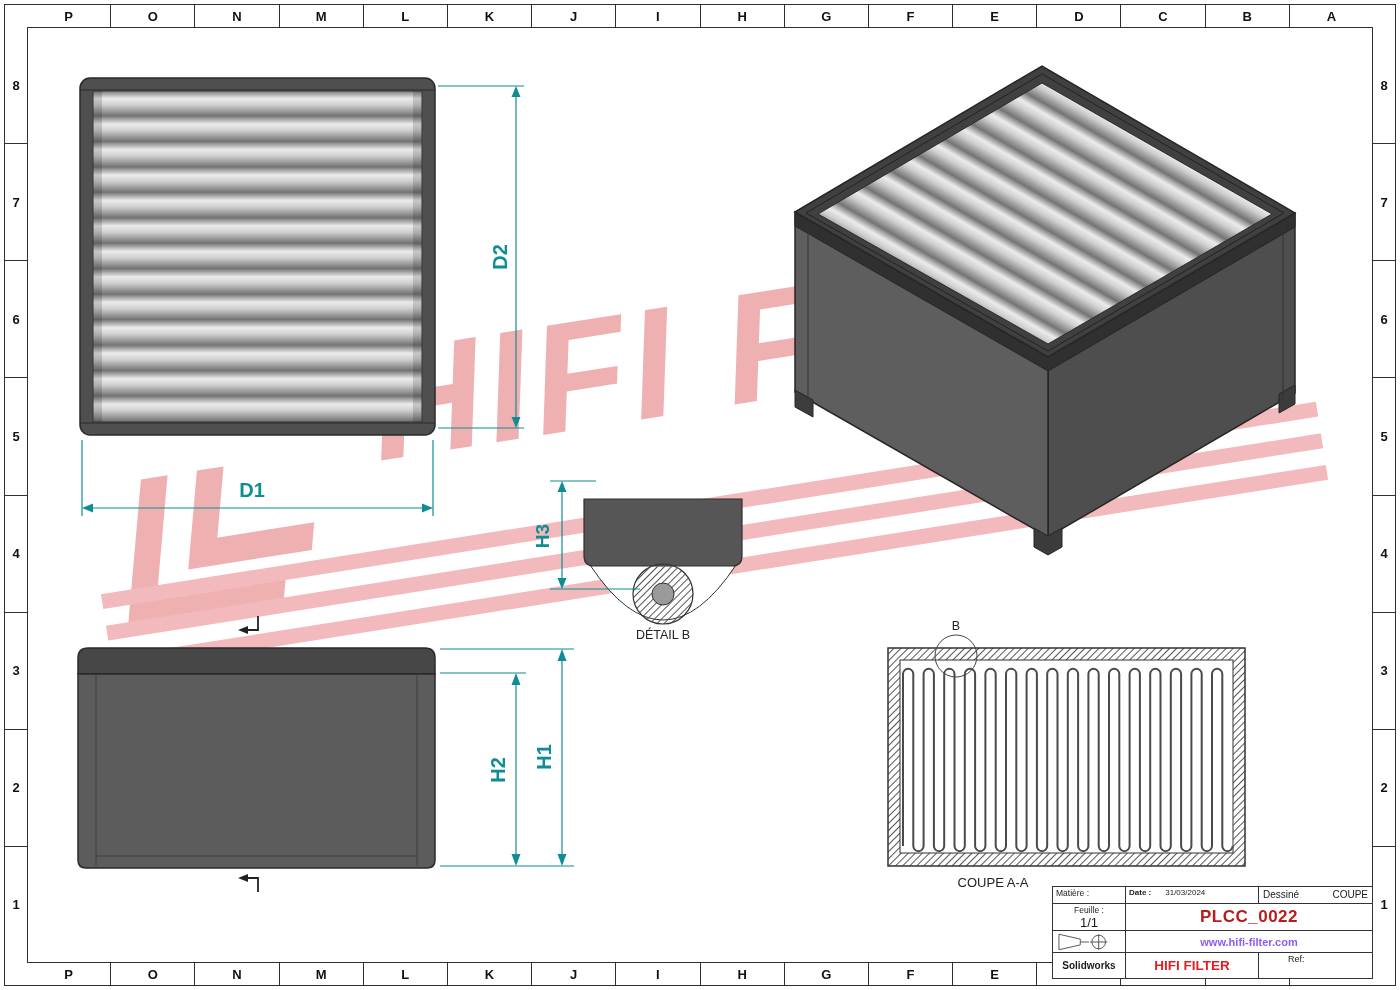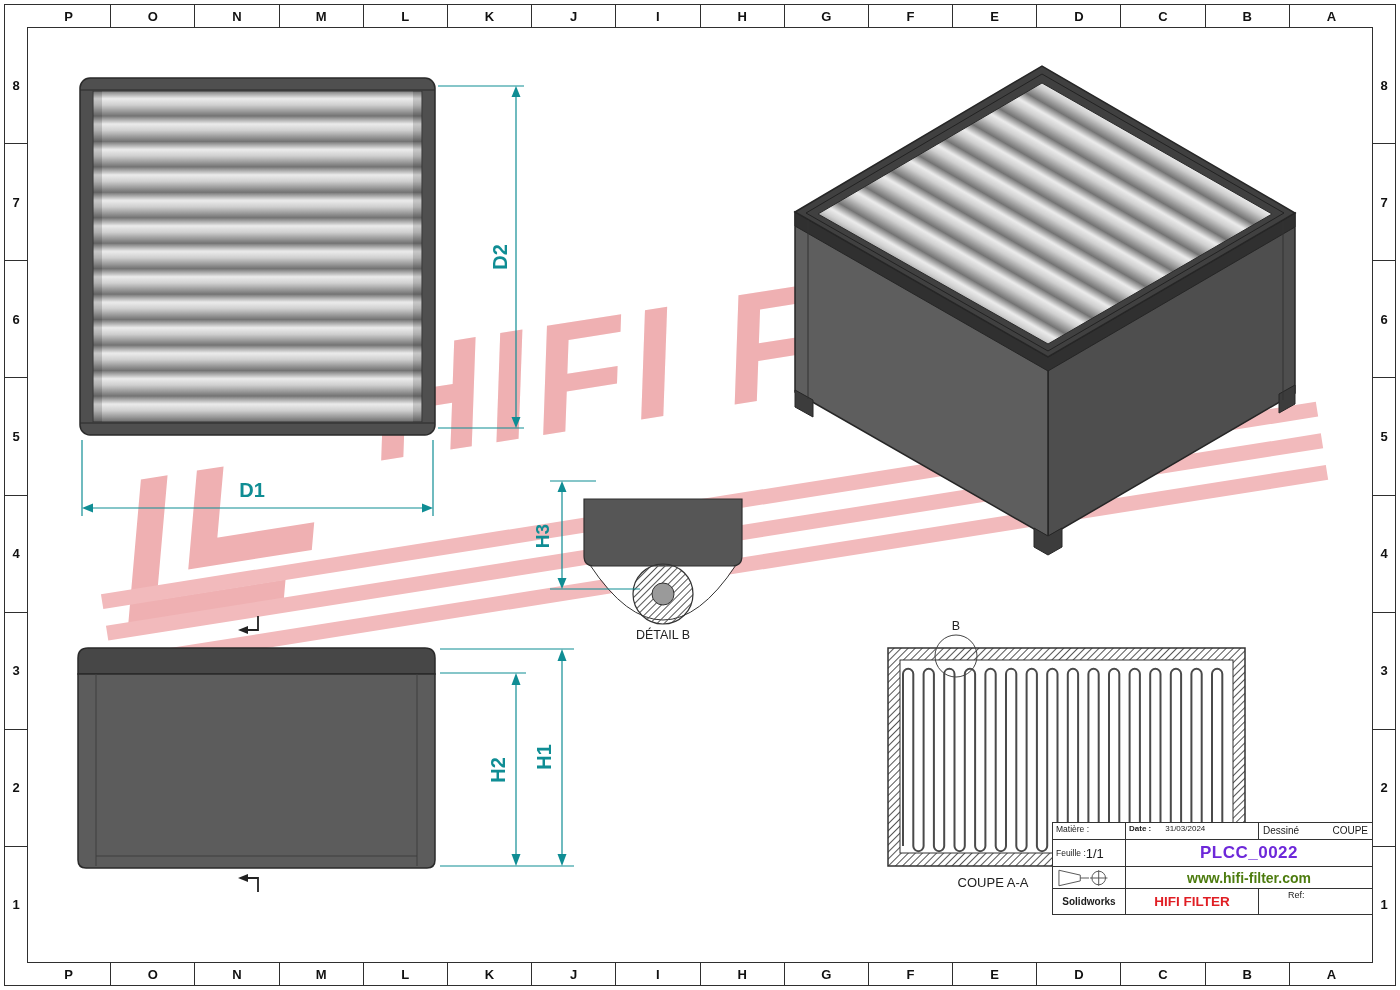--- a/index.html
+++ b/index.html
@@ -22,34 +22,34 @@
              transform:rotate(-9deg);transform-origin:0 50%;z-index:1;pointer-events:none;}
   .wm-text{position:absolute;left:295px;top:20px;font-size:156px;font-weight:bold;font-style:italic;
            letter-spacing:4px;color:#efb0b2;white-space:nowrap;line-height:1;}
   .wm-logo{position:absolute;left:0;top:100px;}
   .wm-stripe{position:absolute;left:0;width:1230px;height:15px;background:#f2babc;}
   .wm-s1{top:240px;} .wm-s2{top:272px;} .wm-s3{top:304px;}
   
   .drawing-svg{position:absolute;left:0;top:0;z-index:2;}
   .dim-text{fill:#0f8d94;font-weight:600;}
   
-  .title-block{position:absolute;left:1052px;top:822px;width:321px;height:93px;z-index:5;
+  .title-block{position:absolute;left:1052px;top:886px;width:321px;height:93px;z-index:5;
                background:#fff;border:1.5px solid #333;box-sizing:border-box;
                display:grid;grid-template-columns:73px 133px 1fr;grid-template-rows:17px 27px 22px 1fr;}
   .tb-cell{box-sizing:border-box;overflow:hidden;display:flex;align-items:center;}
   .bR{border-right:1px solid #333;} .bB{border-bottom:1px solid #333;}
   .c-matiere{font-size:8.5px;padding:1px 3px;align-items:flex-start;}
   .c-date{font-size:8px;padding:1px 3px;align-items:flex-start;gap:14px;}
   .c-date .lbl{font-weight:bold;}
   .c-author{font-size:10px;padding:2px 4px;align-items:flex-start;gap:20px;}
-  .c-sheet{font-size:8.5px;padding:1px 3px;gap:0;}
+  .c-sheet{font-size:8.5px;padding:1px 3px;gap:0;flex-direction:column;}
   .c-sheet .big{font-size:13px;}
-  .c-part{justify-content:center;font-size:17px;font-weight:bold;color:#6d28d9;letter-spacing:0.5px;}
+  .c-part{justify-content:center;font-size:17px;font-weight:bold;color:#b91c1c;letter-spacing:0.5px;}
   .c-logo{justify-content:center;padding:1px;}
-  .c-site{justify-content:center;font-size:14px;font-weight:bold;color:#4d7c0f;}
+  .c-site{justify-content:center;font-size:11px;font-weight:bold;color:#8b5cf6;}
   .c-soft{justify-content:center;font-size:10px;font-weight:bold;}
   .c-brand{justify-content:center;font-size:13.5px;font-weight:bold;color:#e01e24;}
   .c-ref{font-size:9px;padding:1px 3px;align-items:flex-start;margin-left:26px;}
 </style>
 </head>
 <body>
 
 <div class="sheet">
 
   <div class="watermark">

